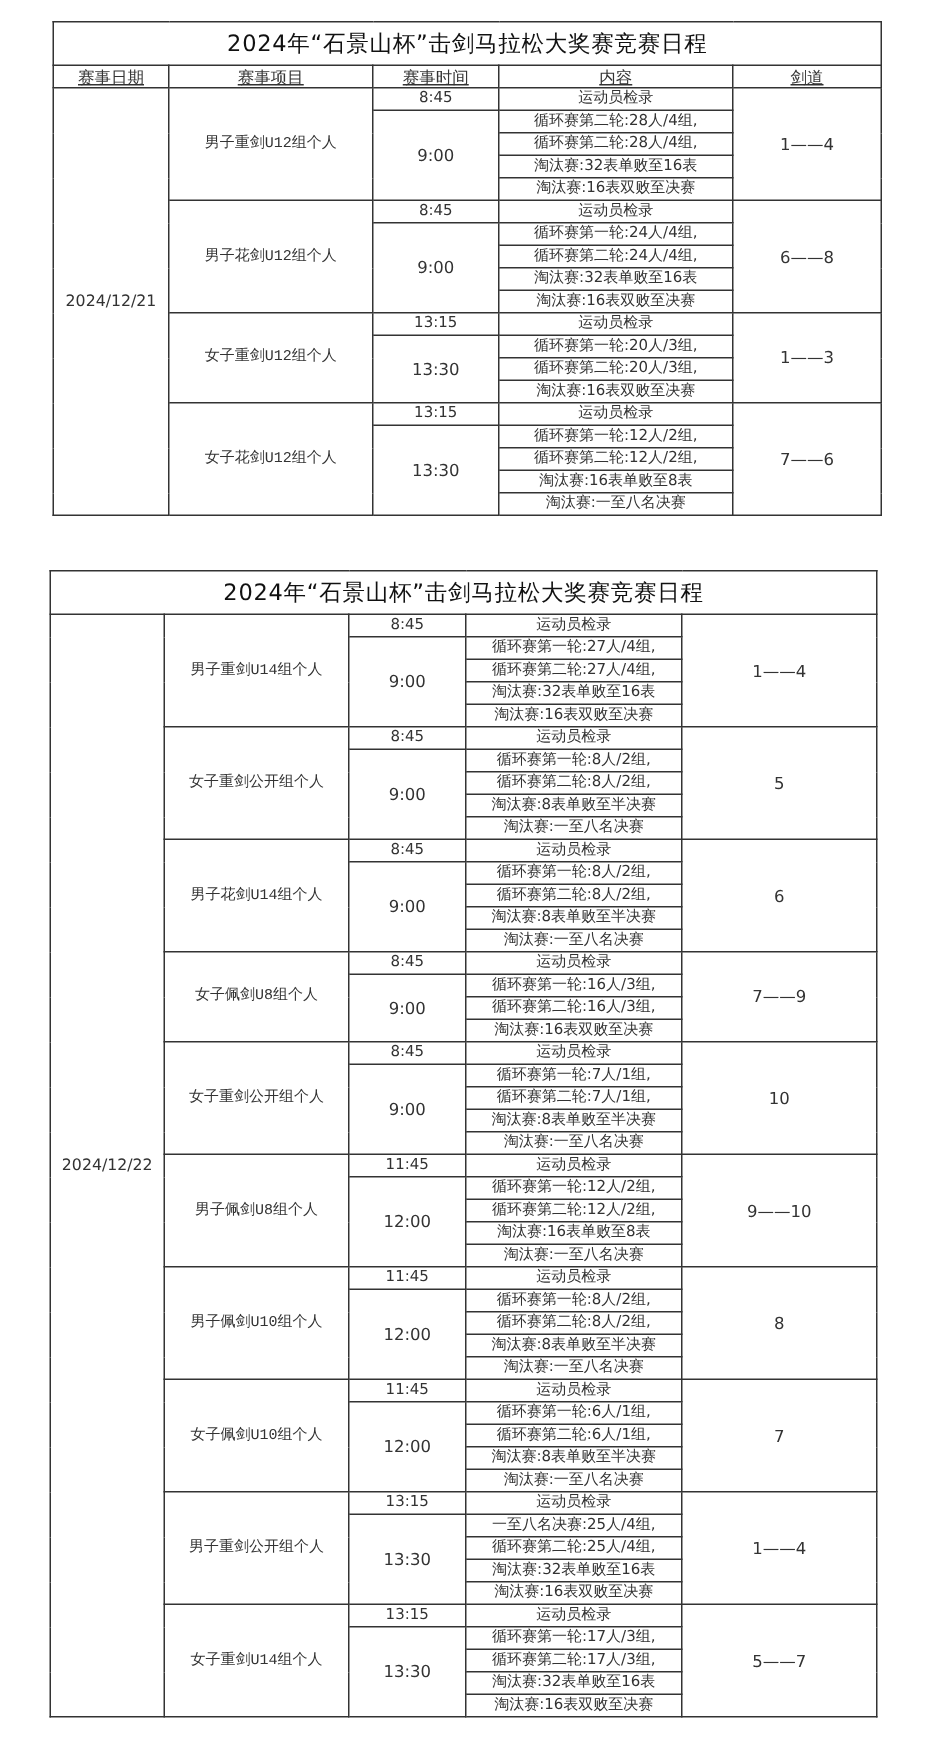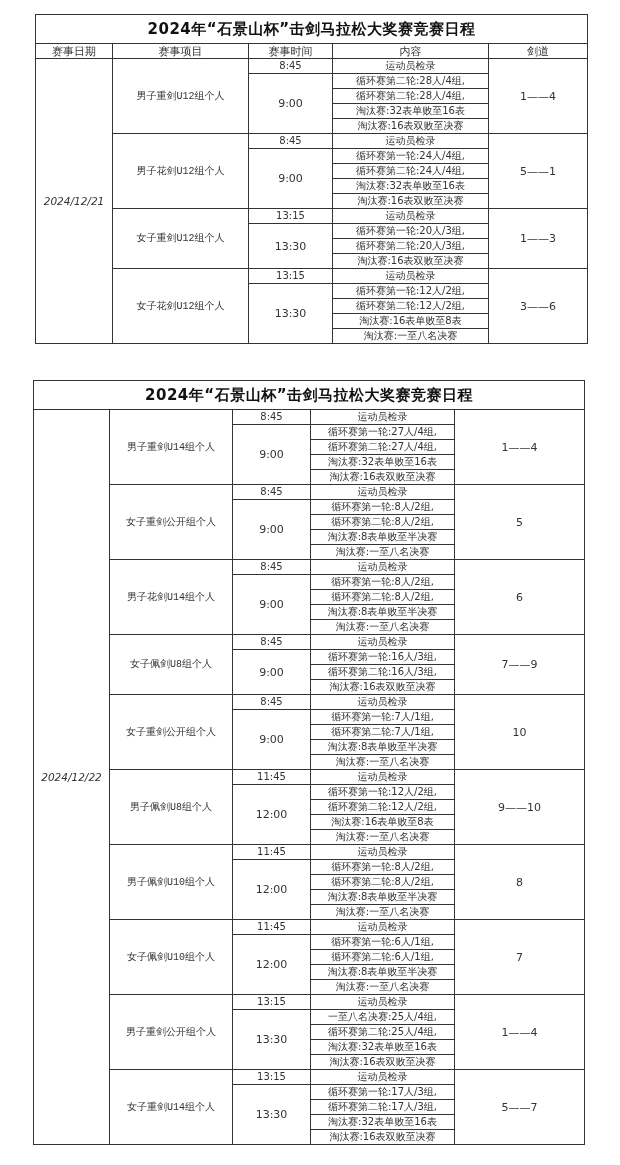--- a/index.html
+++ b/index.html
@@ -1,24 +1,24 @@
 <!DOCTYPE html>
 <html><head>
 <meta charset="utf-8">
 <style>
   html, body { margin:0; padding:0; background:#ffffff; }
   body { width:620px; height:1165px; position:relative; overflow:hidden;
          font-family:"DejaVu Sans","Liberation Sans",sans-serif; color:#222; }
   table.sched { position:absolute; border-collapse:collapse; table-layout:fixed; background:#fff; }
   table.sched td { border:1px solid #333; padding:0; text-align:center; vertical-align:middle;
                    font-size:10.5px; line-height:13px; overflow:hidden; white-space:nowrap; color:#333; }
-  table.sched td.title { font-size:15px; font-weight:bold; color:#111; height:28px; letter-spacing:0.5px; }
-  table.sched td.hdr { font-size:11px; height:14px; color:#333; }
+  table.sched td.title { font-size:15px; font-weight:normal; color:#111; height:28px; letter-spacing:0.5px; }
+  table.sched td.hdr { font-size:11px; height:14px; color:#333;text-decoration:underline; }
   table.sched td.evt { font-size:10px;font-family:Liberation Mono, monospace; }
-  table.sched td.date { font-size:10.5px;font-style:italic; }
+  table.sched td.date { font-size:10.5px; }
   table.sched td.ct { font-size:10px; height:14px; line-height:14px; }
   table.sched td.tm { font-size:11px; }
   table.sched td.pst { font-size:11px;border-radius:32px; }
   #t1 { left:35px; top:14px; width:552px; }
   #t2 { left:33px; top:380px; width:551px; }
 </style>
 </head>
 <body>
 
 <table class="sched" id="t1">
@@ -57,21 +57,21 @@
       <tr>
         <td class="ct">淘汰赛:32表单败至16表</td>
       </tr>
       <tr>
         <td class="ct">淘汰赛:16表双败至决赛</td>
       </tr>
       <tr>
         <td class="evt" rowspan="5">男子花剑U12组个人</td>
         <td class="ct">8:45</td>
         <td class="ct">运动员检录</td>
-        <td class="pst" rowspan="5">5——1</td>
+        <td class="pst" rowspan="5">6——8</td>
       </tr>
       <tr>
         <td class="tm" rowspan="4">9:00</td>
         <td class="ct">循环赛第一轮:24人/4组,</td>
       </tr>
       <tr>
         <td class="ct">循环赛第二轮:24人/4组,</td>
       </tr>
       <tr>
         <td class="ct">淘汰赛:32表单败至16表</td>
@@ -92,21 +92,21 @@
       <tr>
         <td class="ct">循环赛第二轮:20人/3组,</td>
       </tr>
       <tr>
         <td class="ct">淘汰赛:16表双败至决赛</td>
       </tr>
       <tr>
         <td class="evt" rowspan="5">女子花剑U12组个人</td>
         <td class="ct">13:15</td>
         <td class="ct">运动员检录</td>
-        <td class="pst" rowspan="5">3——6</td>
+        <td class="pst" rowspan="5">7——6</td>
       </tr>
       <tr>
         <td class="tm" rowspan="4">13:30</td>
         <td class="ct">循环赛第一轮:12人/2组,</td>
       </tr>
       <tr>
         <td class="ct">循环赛第二轮:12人/2组,</td>
       </tr>
       <tr>
         <td class="ct">淘汰赛:16表单败至8表</td>

